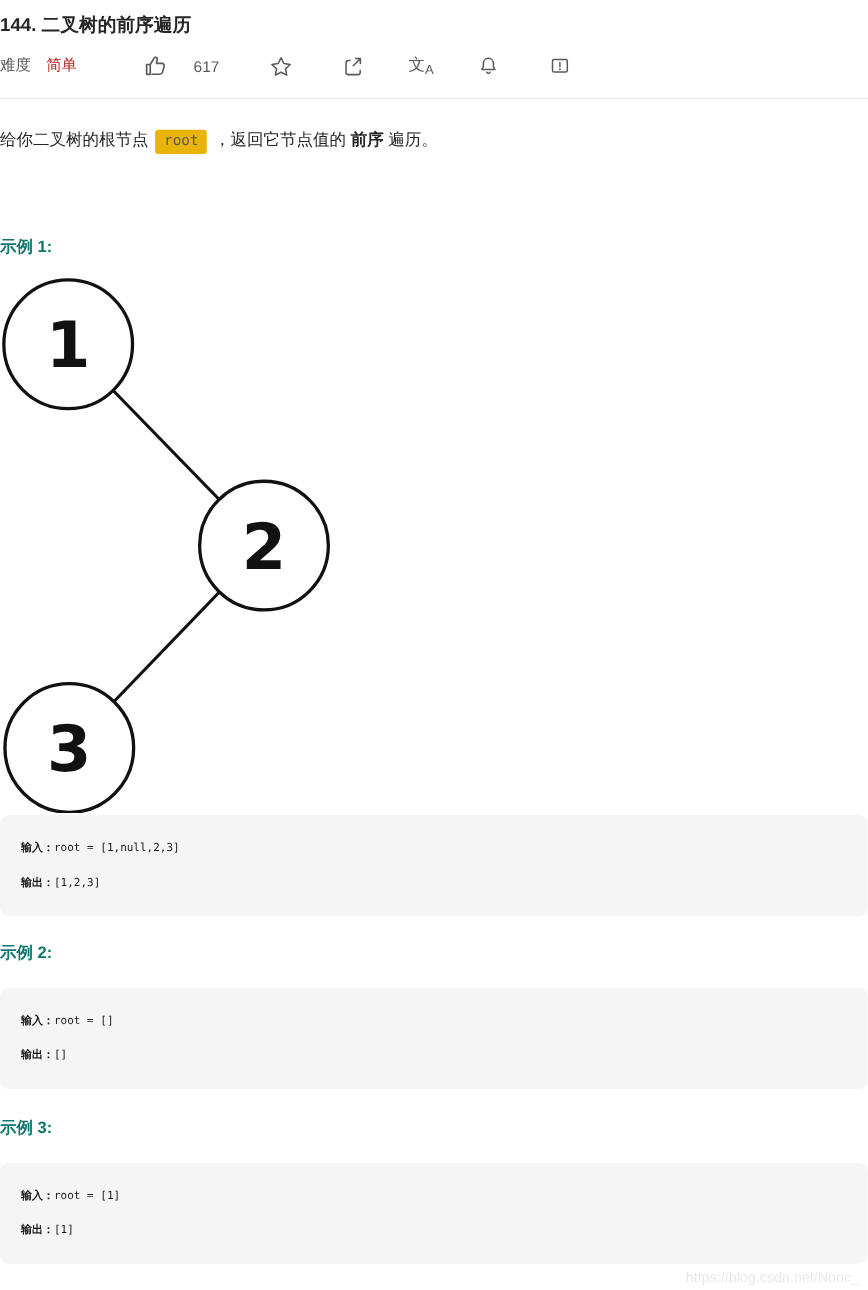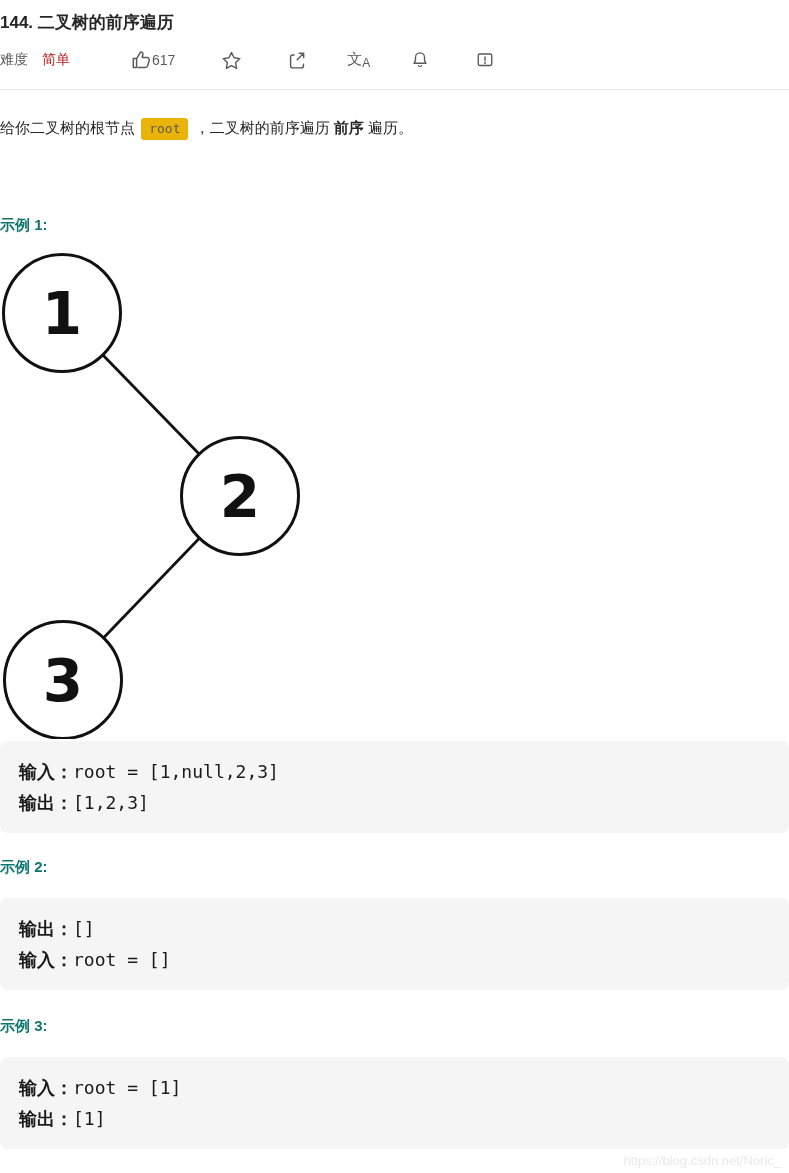--- a/index.html
+++ b/index.html
@@ -18,21 +18,21 @@
   }
 
   .meta-row {
     margin-top: 13px; height: 26px;
     display: flex; align-items: center;
     font-size: 14px;
   }
   .difficulty-label { color: #595959; }
   .difficulty-value { color: #b91c1c; margin-left: 14px; }
   .like-group { display: flex; align-items: center; margin-left: 60px; }
-  .like-count { color: #595959; margin-left: 0; }
+  .like-count { color: #595959; margin-left: 24px; }
   .action-icon { display: inline-flex; align-items: center; justify-content: flex-start; cursor: pointer; }
   .ml-star { margin-left: 46px; }
   .ml-share { margin-left: 44px; }
   .ml-translate { margin-left: 40px; }
   .ml-bell { margin-left: 40px; }
   .ml-feedback { margin-left: 45px; }
   .translate-glyph { color: #595959; font-size: 15px; font-weight: 500; line-height: 1; letter-spacing: 0; }
   .translate-glyph .sub { font-size: 12px; vertical-align: -3px; }
 
   .divider {
@@ -60,21 +60,21 @@
   .example-heading.first { margin-top: 74px; }
   .example-heading.second { margin-top: 23px; }
   .example-heading.third { margin-top: 25px; }
 
   .tree-svg { display: block; margin-top: 13px; }
 
   .codeblock {
     background: #f5f5f5; border-radius: 8px;
     padding: 15px 19px;
     font-family: "DejaVu Sans Mono", "Liberation Mono", monospace;
-    font-size: 18px; line-height: 31px; color: #1a1a1a;
+    font-size: 10px; line-height: 31px; color: #1a1a1a;
   }
   .codeblock.b1 { margin-top: 2px; }
   .codeblock.b2 { margin-top: 20px; }
   .codeblock.b3 { margin-top: 20px; }
   .io-label { font-weight: 700; }
 
   .watermark {
     position: absolute; right: 8px; bottom: 5px;
     font-size: 13px; color: #e9e9e9;
     font-family: "Liberation Sans", sans-serif;
@@ -130,21 +130,21 @@
         <rect class="oln" x="3.6" y="4.4" width="14.8" height="12.6" rx="1.6"></rect>
         <path class="oln" d="M11 7.6 v4.2"></path>
         <circle cx="11" cy="14.3" r="1" fill="#595959"></circle>
       </svg>
     </span>
   </div>
 
   <hr class="divider">
 
   <p class="description">
-    <span>给你二叉树的根节点 </span><code class="code-chip">root</code><span> ，二叉树的前序遍历 </span><span class="bold">前序</span><span> 遍历。</span>
+    <span>给你二叉树的根节点 </span><code class="code-chip">root</code><span> ，返回它节点值的 </span><span class="bold">前序</span><span> 遍历。</span>
   </p>
 
   <div class="example-heading first">示例 1:</div>
 
   <svg class="tree-svg" width="320" height="490" viewBox="0 0 320 490">
     <line x1="62" y1="64" x2="240" y2="247" stroke="#111111" stroke-width="2.8"></line>
     <line x1="240" y1="247" x2="63" y2="431" stroke="#111111" stroke-width="2.8"></line>
     <circle cx="62" cy="64" r="58.5" fill="#ffffff" stroke="#111111" stroke-width="3"></circle>
     <circle cx="240" cy="247" r="58.5" fill="#ffffff" stroke="#111111" stroke-width="3"></circle>
     <circle cx="63" cy="431" r="58.5" fill="#ffffff" stroke="#111111" stroke-width="3"></circle>
@@ -154,22 +154,22 @@
   </svg>
 
   <div class="codeblock b1">
     <div><span class="io-label">输入：</span><span class="io-value">root = [1,null,2,3]</span></div>
     <div><span class="io-label">输出：</span><span class="io-value">[1,2,3]</span></div>
   </div>
 
   <div class="example-heading second">示例 2:</div>
 
   <div class="codeblock b2">
+    <div><span class="io-label">输入：</span><span class="io-value">root = []</span></div>
     <div><span class="io-label">输出：</span><span class="io-value">[]</span></div>
-    <div><span class="io-label">输入：</span><span class="io-value">root = []</span></div>
   </div>
 
   <div class="example-heading third">示例 3:</div>
 
   <div class="codeblock b3">
     <div><span class="io-label">输入：</span><span class="io-value">root = [1]</span></div>
     <div><span class="io-label">输出：</span><span class="io-value">[1]</span></div>
   </div>
 
 </div>

